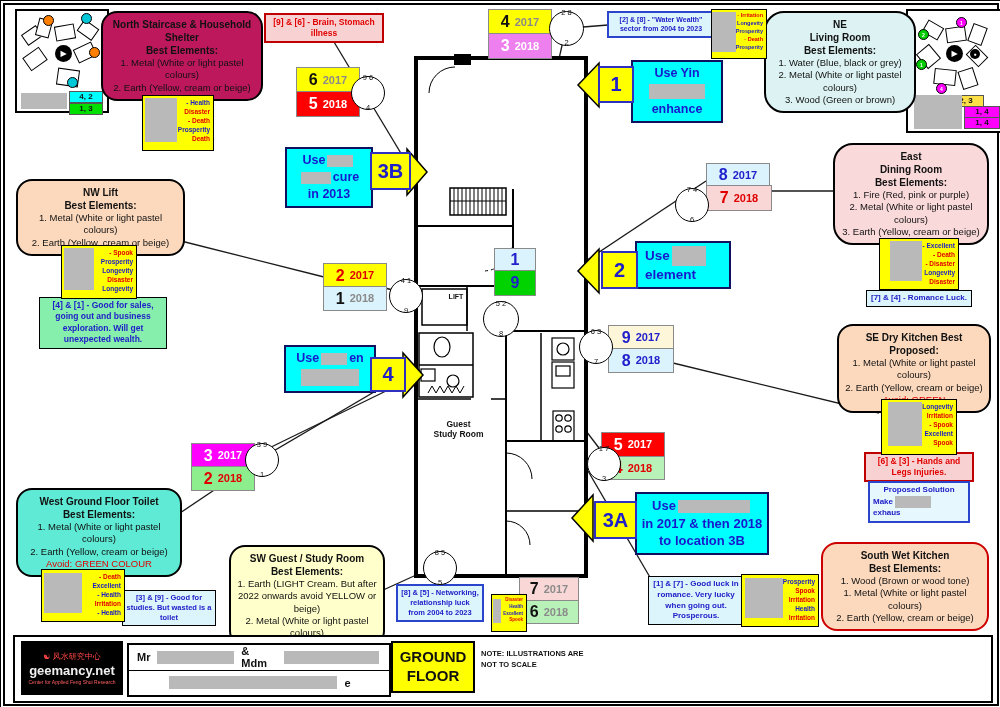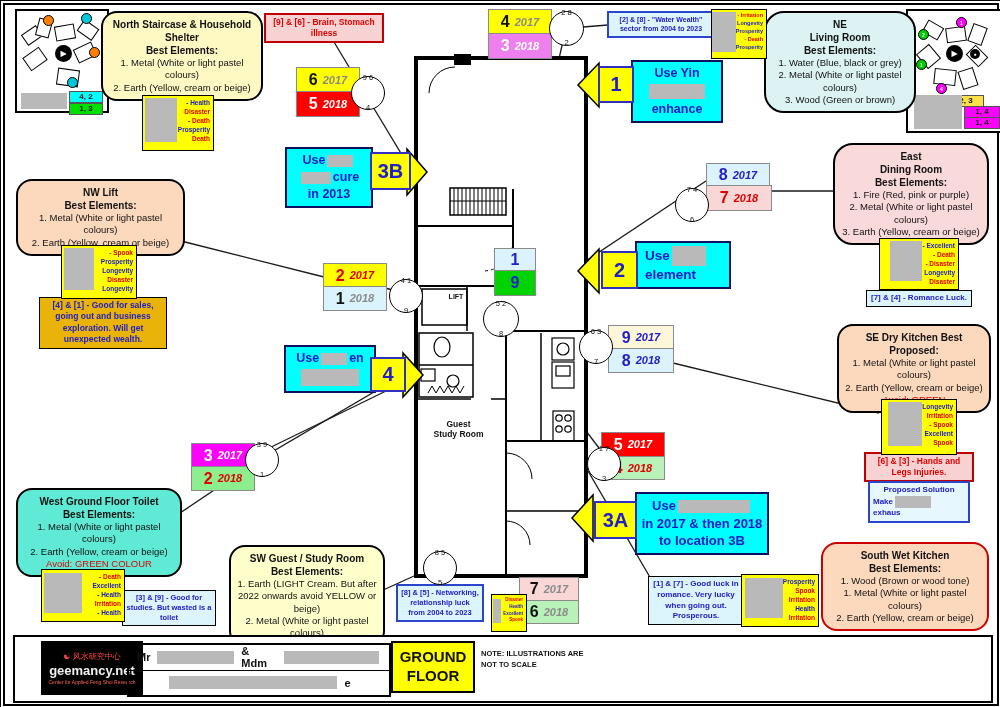--- a/index.html
+++ b/index.html
@@ -9,21 +9,21 @@
   .ab{position:absolute;z-index:2;}
   svg.overlay{position:absolute;left:0;top:0;z-index:1;}
   
   .roombox{border:2px solid #000;border-radius:16px;text-align:center;padding:5px 6px;
            font-size:9.5px;line-height:1.3;color:#111;}
   .rbt{font-weight:bold;font-size:10px;}
   .avoid{color:#e00000;font-weight:normal;}
   
   .chip{display:flex;align-items:center;justify-content:center;gap:5px;border:1px solid #8a8a8a;}
   .chip .v{font-weight:bold;font-size:16px;line-height:1;}
-  .chip .y{font-weight:bold;font-style:italic;font-size:11px;line-height:1;}
+  .chip .y{font-weight:bold;font-size:11px;line-height:1;}
   .bgY{background:#ffff00}.bgR{background:#ff0000}.bgV{background:#ee7fee}.bgB{background:#dbf3fc}
   .bgP{background:#fad7d7}.bgC{background:#fdf6d8}.bgM{background:#ff00ff}.bgG{background:#8dee8d}
   .bgG2{background:#b9f2b9}.bgGrn{background:#00d300}
   .tk{color:#111}.tw{color:#fff}.tb{color:#2020cc}.tr{color:#e00000}.tg{color:#8a8a8a}
   
   .callout{background:#dcf4fb;border:1px solid #000;color:#2020c8;font-weight:bold;
            font-size:8px;text-align:center;padding:2px 3px;line-height:1.35;}
   .cblue{border:2px solid #2a44cc;}
   
   .warn{background:#f8d2d2;border:2px solid #c00000;color:#e00000;font-weight:bold;
@@ -53,21 +53,21 @@
        font-size:5px;color:#fff;display:flex;align-items:center;justify-content:center;font-weight:bold;}
   .play{position:absolute;background:#000;border-radius:50%;color:#fff;display:flex;
         align-items:center;justify-content:center;font-size:8px;}
   .mlabel{position:absolute;font-size:8px;font-weight:bold;color:#111;text-align:center;
           border:1px solid #555;line-height:1.2;}
   
   .planlbl{font-weight:bold;color:#111;text-align:center;}
   
   .footer{border:2px solid #000;background:#fff;}
   .logo{background:#000;color:#fff;display:flex;flex-direction:column;align-items:center;
-        justify-content:center;gap:1px;margin-left:20px;}
+        justify-content:center;gap:1px;}
   .namebox{border:2px solid #000;display:flex;flex-direction:column;}
   .namerow{flex:1;display:flex;align-items:center;gap:5px;padding:0 8px;font-weight:bold;
            font-size:11px;color:#111;}
   .gf{background:#ffff00;border:2px solid #000;display:flex;flex-direction:column;align-items:center;
       justify-content:center;font-weight:bold;font-size:15px;color:#111;line-height:1.25;}
   .note{font-size:7.5px;font-weight:bold;color:#111;line-height:1.4;}
 </style>
 </head>
 <body>
 
@@ -182,21 +182,21 @@
     <div class="dot" style="left:48px;top:6px;background:#ff00ff;color:#fff">1</div>
     <div class="dot" style="left:10px;top:18px;background:#00cc00">2</div>
     <div class="dot" style="left:8px;top:48px;background:#00cc00">1</div>
     <div class="dot" style="left:28px;top:72px;background:#ff00ff">4</div>
     <div class="redact" style="left:6px;top:84px;width:48px;height:34px"></div>
     <div class="mlabel" style="left:40px;top:84px;width:34px;background:#fde047">2, 3</div>
     <div class="mlabel" style="left:56px;top:95px;width:34px;background:#ff00ff">1, 4</div>
     <div class="mlabel" style="left:56px;top:106px;width:34px;background:#ff00ff">1, 4</div>
   </div>
 
-  <div class="ab roombox" style="left:100px;top:10px;width:146px;background:#fef9c3">
+  <div class="ab roombox" style="left:100px;top:10px;width:146px;background:#be185d">
     <div class="rbt">North Staircase &amp; Household Shelter</div>
     <div class="rbt">Best Elements:</div>
     <div>1. Metal (White or light pastel colours)</div>
     <div>2. Earth (Yellow, cream or beige)</div>
   </div>
 
   <div class="ab roombox" style="left:763px;top:10px;width:136px;border-radius:20px;background:#ddf3f3">
     <div class="rbt">NE</div>
     <div class="rbt">Living Room</div>
     <div class="rbt">Best Elements:</div>
@@ -248,21 +248,21 @@
     <div class="rbt">NW Lift</div>
     <div class="rbt">Best Elements:</div>
     <div>1. Metal (White or light pastel colours)</div>
     <div>2. Earth (Yellow, cream or beige)</div>
   </div>
 
   <div class="ab warn" style="left:263px;top:12px;width:110px">[9] &amp; [6] - Brain, Stomach illness</div>
   <div class="ab warn" style="left:863px;top:451px;width:100px">[6] &amp; [3] - Hands and Legs Injuries.</div>
 
   <div class="ab callout cblue" style="left:606px;top:10px;width:98px;font-size:7px">[2] &amp; [8] - "Water Wealth" sector from 2004 to 2023</div>
-  <div class="ab callout" style="left:38px;top:296px;width:120px;background:#eab308;font-size:8.5px">[4] &amp; [1] - Good for sales, going out and business exploration. Will get unexpected wealth.</div>
+  <div class="ab callout" style="left:38px;top:296px;width:120px;background:#86efac;font-size:8.5px">[4] &amp; [1] - Good for sales, going out and business exploration. Will get unexpected wealth.</div>
   <div class="ab callout" style="left:865px;top:289px;width:98px">[7] &amp; [4] - Romance Luck.</div>
   <div class="ab callout" style="left:121px;top:589px;width:86px;font-size:7.5px">[3] &amp; [9] - Good for studies. But wasted is a toilet</div>
   <div class="ab callout cblue" style="left:395px;top:583px;width:78px;font-size:7.5px">[8] &amp; [5] - Networking, relationship luck from 2004 to 2023</div>
   <div class="ab callout" style="left:647px;top:575px;width:88px">[1] &amp; [7] - Good luck in romance. Very lucky when going out. Prosperous.</div>
   <div class="ab callout cblue" style="left:867px;top:480px;width:92px;text-align:left;background:#e6f7fd">
     <div style="text-align:center">Proposed Solution</div>
     <div><span>Make</span><span class="ired" style="width:36px"></span></div>
     <div>exhaus</div>
   </div>
 

